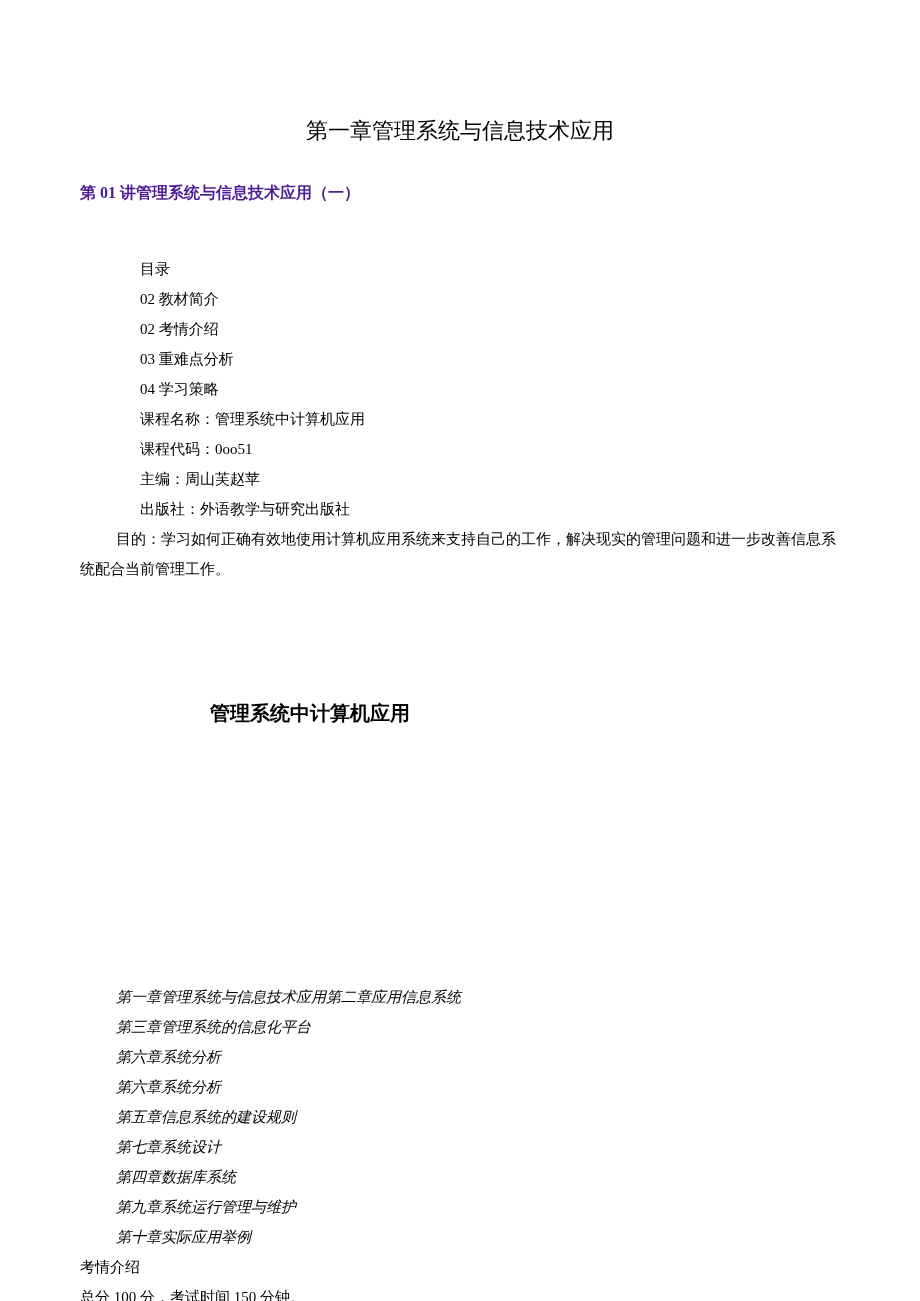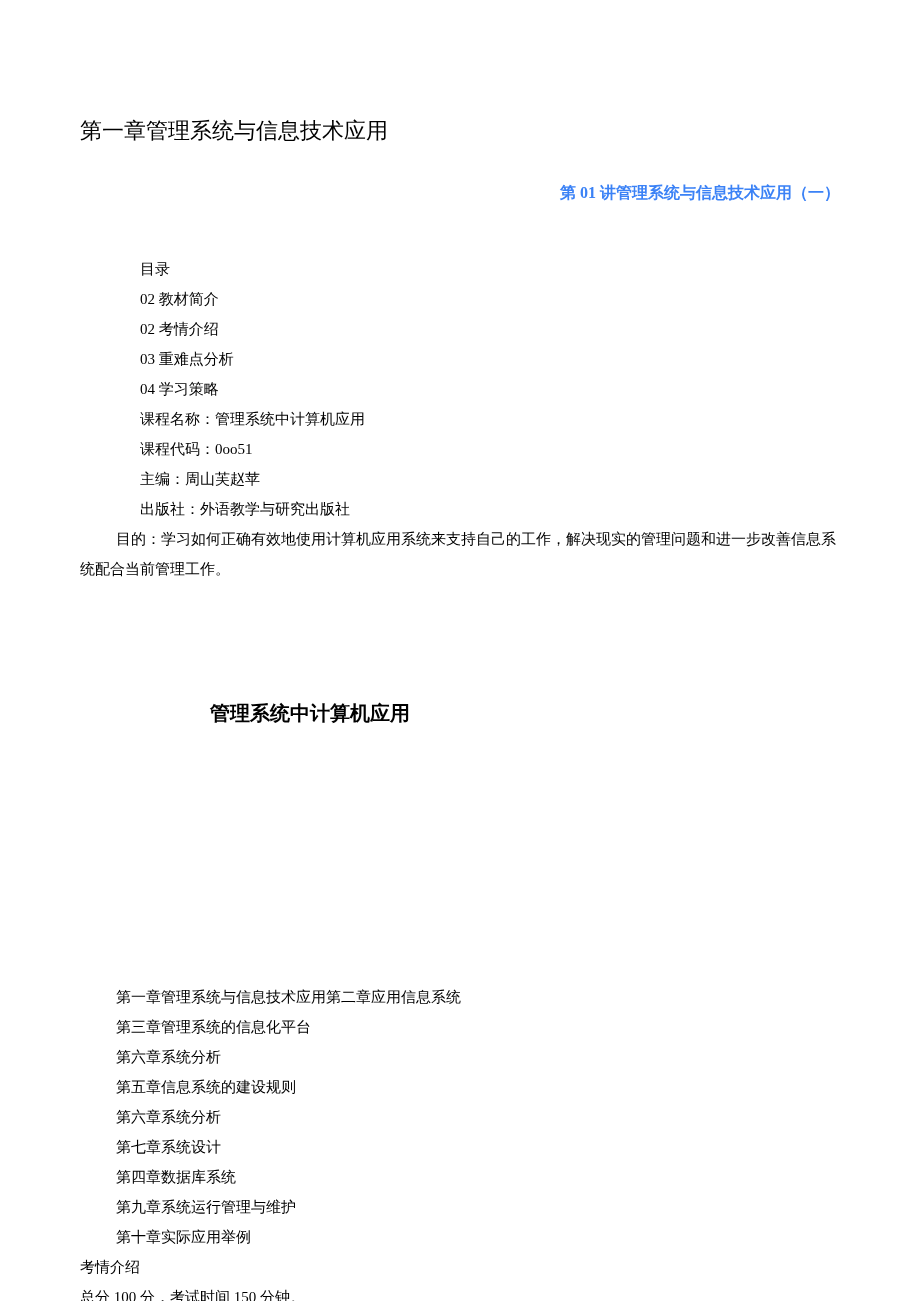--- a/index.html
+++ b/index.html
@@ -11,29 +11,29 @@
       width: 920px;
       min-height: 1301px;
       background: #ffffff;
       font-family: "SimSun", "宋体", serif;
       font-size: 15px;
       color: #000000;
       line-height: 1.9;
       padding: 110px 80px 40px 80px;
     }
     .chapter-title {
+      text-align: center;
       font-size: 22px;
       font-weight: normal;
       margin-bottom: 26px;
     }
     .lecture-title {
-      color: #3b82f6;
+      color: #4c1d95;
       font-size: 16px;
       margin-bottom: 46px;
-      text-align: right;
     }
     .content-block {
       padding-left: 36px;
     }
     .content-line {
       line-height: 2.0;
       margin-left: 24px;
     }
     .objective {
       text-indent: 36px;
@@ -43,20 +43,21 @@
     .course-app-title {
       font-weight: bold;
       font-size: 20px;
       padding-left: 130px;
       margin-top: 110px;
       margin-bottom: 250px;
     }
     .chapter-row {
       padding-left: 36px;
       line-height: 2.0;
+      font-style: italic;
     }
     .bottom-left {
       line-height: 2.0;
     }
   </style>
 </head>
 <body>
 
 <h1 class="chapter-title">第一章管理系统与信息技术应用</h1>
 
@@ -75,22 +76,22 @@
 </div>
 
 <div class="objective">目的：学习如何正确有效地使用计算机应用系统来支持自己的工作，解决现实的管理问题和进一步改善信息系统配合当前管理工作。</div>
 
 <div class="course-app-title">管理系统中计算机应用</div>
 
 <div>
   <div class="chapter-row">第一章管理系统与信息技术应用第二章应用信息系统</div>
   <div class="chapter-row">第三章管理系统的信息化平台</div>
   <div class="chapter-row">第六章系统分析</div>
+  <div class="chapter-row">第六章系统分析</div>
   <div class="chapter-row">第五章信息系统的建设规则</div>
-  <div class="chapter-row">第六章系统分析</div>
   <div class="chapter-row">第七章系统设计</div>
   <div class="chapter-row">第四章数据库系统</div>
   <div class="chapter-row">第九章系统运行管理与维护</div>
   <div class="chapter-row">第十章实际应用举例</div>
 </div>
 
 <div class="bottom-left">考情介绍</div>
 <div class="bottom-left">总分 100 分，考试时间 150 分钟。</div>
 
 </body></html>

